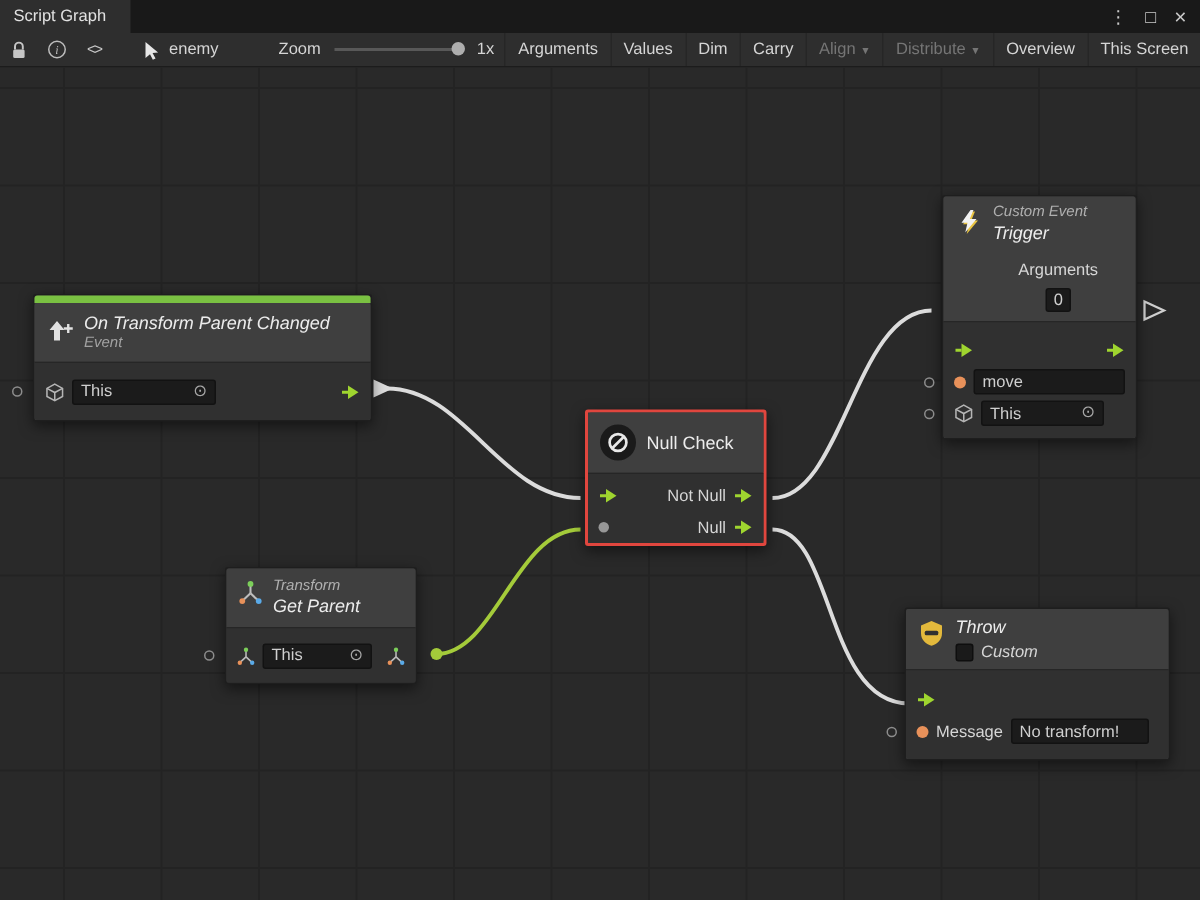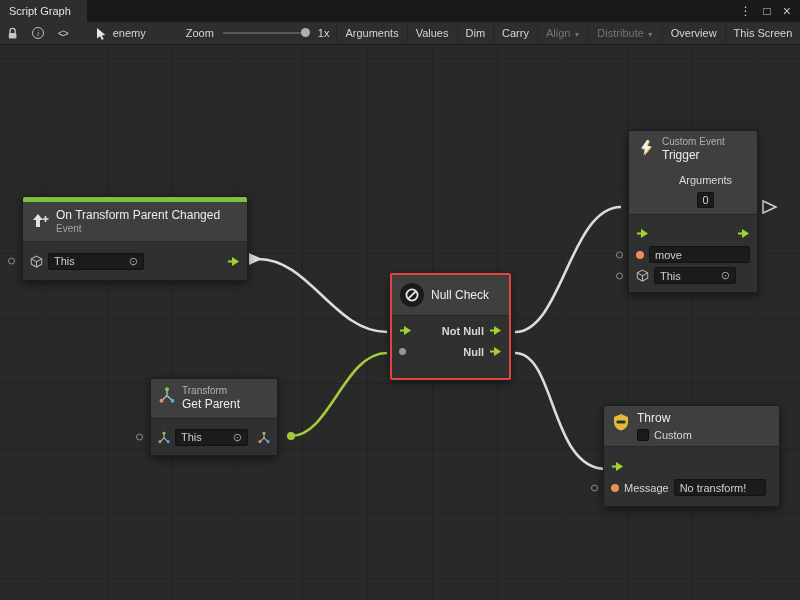--- a/index.html
+++ b/index.html
@@ -45,21 +45,21 @@
   .picker { margin-left:auto; color:#a8a8a8; font-size:11px; line-height:1; }
   .mini-field { background:#1b1b1b; border:1px solid #121212; border-radius:2px; color:#cfcfcf; font-size:11px; height:16px; min-width:16px; display:flex; align-items:center; justify-content:center; padding:0 4px; }
   .plabel { font-size:11px; color:#d6d6d6; white-space:nowrap; }
   .spacer { flex:1; }
   .dot-orange { width:8px; height:8px; border-radius:50%; background:#e8915a; flex:none; }
   .dot-gray { width:7px; height:7px; border-radius:50%; background:#979797; flex:none; }
   .port-circle { width:7px; height:7px; border:1px solid #8d8d8d; border-radius:50%; background:transparent; }
   .port-out-left { position:absolute; left:-15px; top:50%; transform:translateY(-50%); }
   .null-circle { width:24px; height:24px; border-radius:50%; background:#1a1a1a; display:flex; align-items:center; justify-content:center; flex:none; }
   .checkbox { width:12px; height:12px; background:#1a1a1a; border:1px solid #0e0e0e; border-radius:2px; }
-  .hdr-col { display:flex; flex-direction:column; }
+  .hdr-col { display:flex; flex-direction:column;font-style:italic; }
   svg { display:block; }
 </style>
 </head>
 <body>
 
 <div class="tabbar">
   <div class="tab">
     <span>Script Graph</span>
   </div>
   <div class="win-controls">
@@ -174,21 +174,21 @@
   <div class="node selected" style="left:390px; top:228px; width:121px;">
     <div class="nheader" style="align-items:center; padding:8px;">
       <span class="null-circle">
         <svg width="16" height="16" viewBox="0 0 16 16">
           <circle cx="8" cy="8" r="5.6" fill="none" stroke="#e8e8e8" stroke-width="1.8"></circle>
           <line x1="3.8" y1="12.2" x2="12.2" y2="3.8" stroke="#e8e8e8" stroke-width="1.8"></line>
         </svg>
       </span>
       <span class="ntitle">Null Check</span>
     </div>
-    <div class="nbody" style="padding:4px 0 16px;font-weight:bold;">
+    <div class="nbody" style="padding:4px 0 0;">
       <div class="nrow">
         <svg width="13" height="11" viewBox="0 0 13 11">
           <path d="M1 5.5 H5" stroke="#9fd52f" stroke-width="2"></path>
             <path d="M5 1 L12 5.5 L5 10 Z" fill="#9fd52f"></path>
         </svg>
         <span class="spacer"></span>
         <span class="plabel">Not Null</span>
         <svg width="13" height="11" viewBox="0 0 13 11">
           <path d="M1 5.5 H5" stroke="#9fd52f" stroke-width="2"></path>
             <path d="M5 1 L12 5.5 L5 10 Z" fill="#9fd52f"></path>

